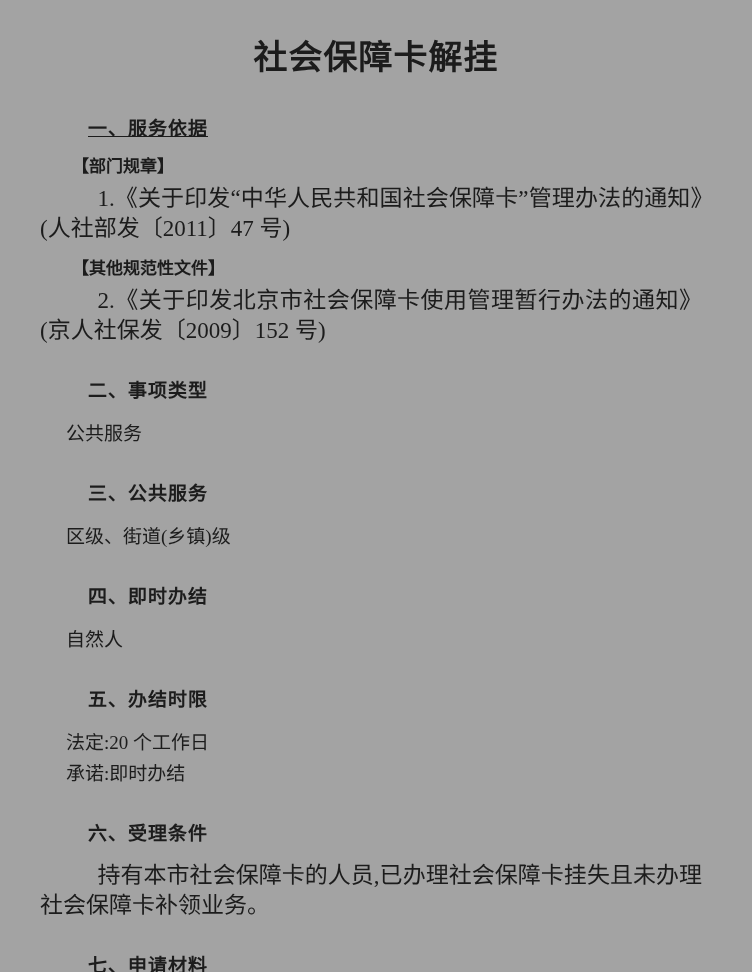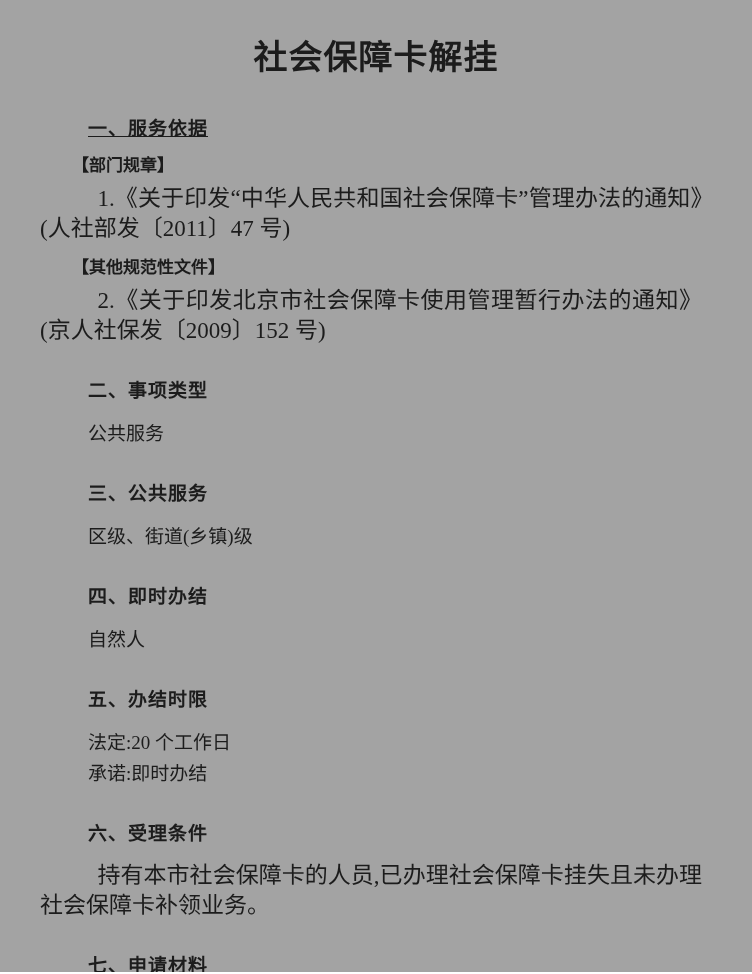--- a/index.html
+++ b/index.html
@@ -35,37 +35,37 @@
     font-weight: bold;
     line-height: 22px;
     margin: 34px 0 16px 48px;
     letter-spacing: 1px;
   }
   .sec-heading.first {
     margin-top: 40px;
     text-decoration: underline;
   }
   .doc-label {
-    font-family: Liberation Mono, monospace;
+    font-family: Liberation Sans, sans-serif;
     font-size: 17px;
     font-weight: bold;
     line-height: 22px;
     margin: 14px 0 6px 32px;
   }
   .doc-para {
     font-size: 23px;
     line-height: 30px;
     text-indent: 2.5em;
     text-align: justify;
     margin: 0;
   }
   .doc-line {
     font-size: 19px;
     line-height: 31px;
-    margin-left: 48px;
+    margin-left: 26px;
   }
 </style>
 </head>
 <body>
 
 <div class="page">
 
   <div class="doc-title">社会保障卡解挂</div>
 
   <div class="content">

